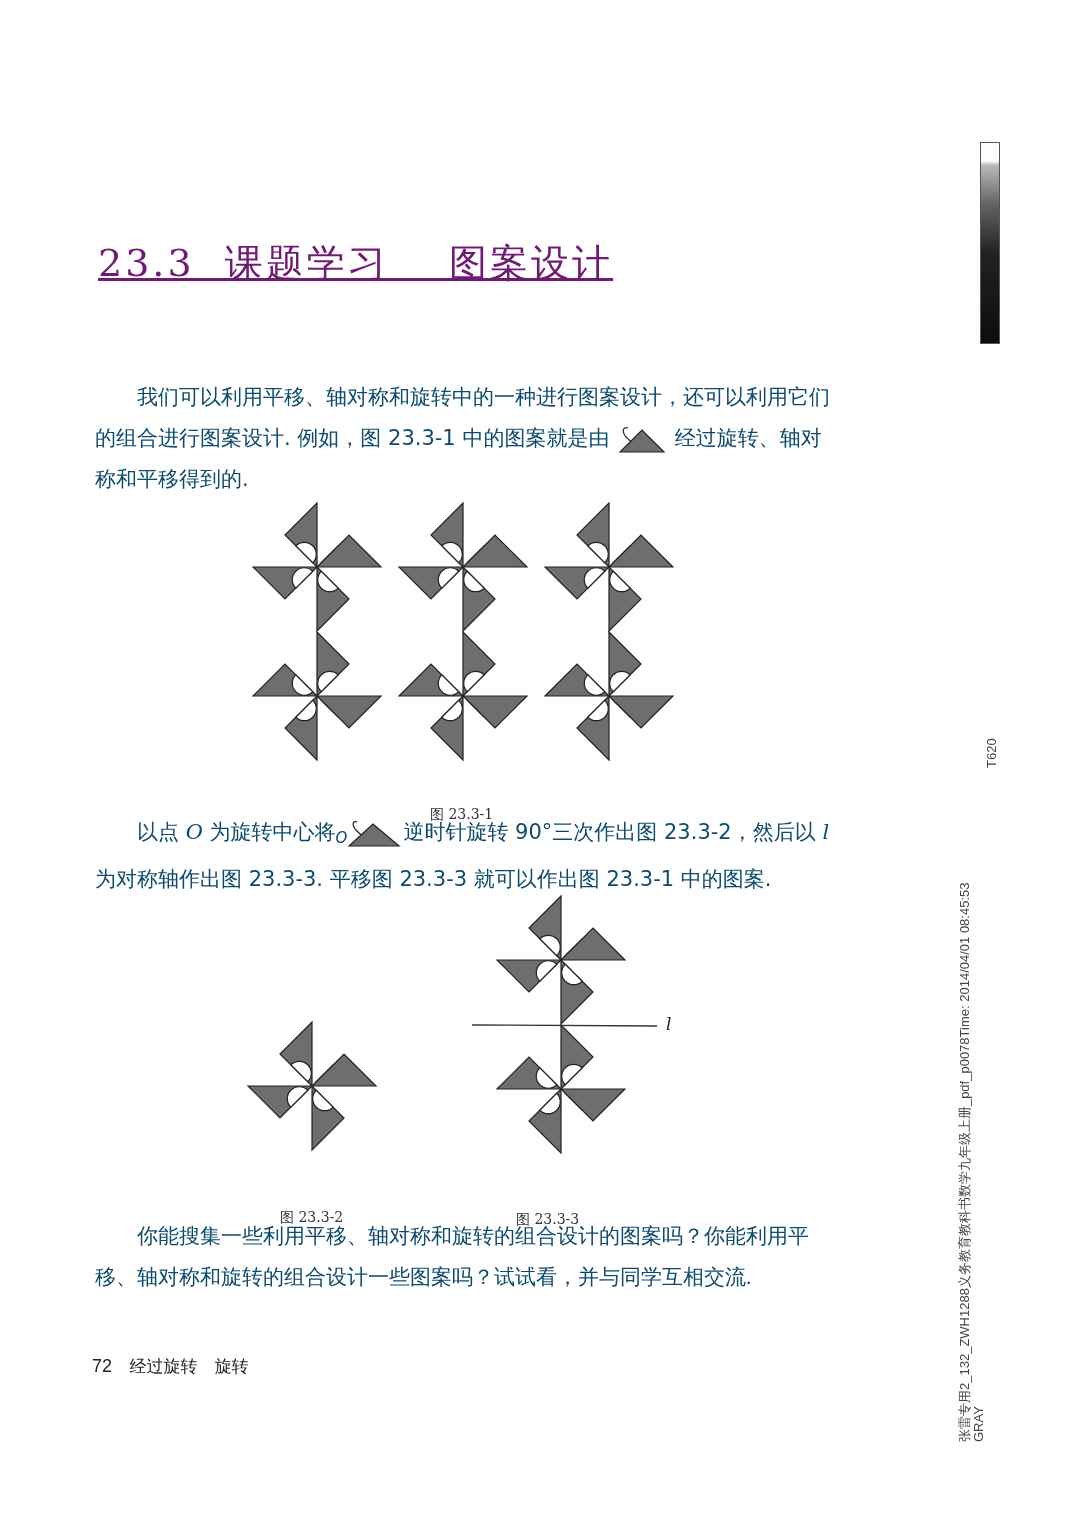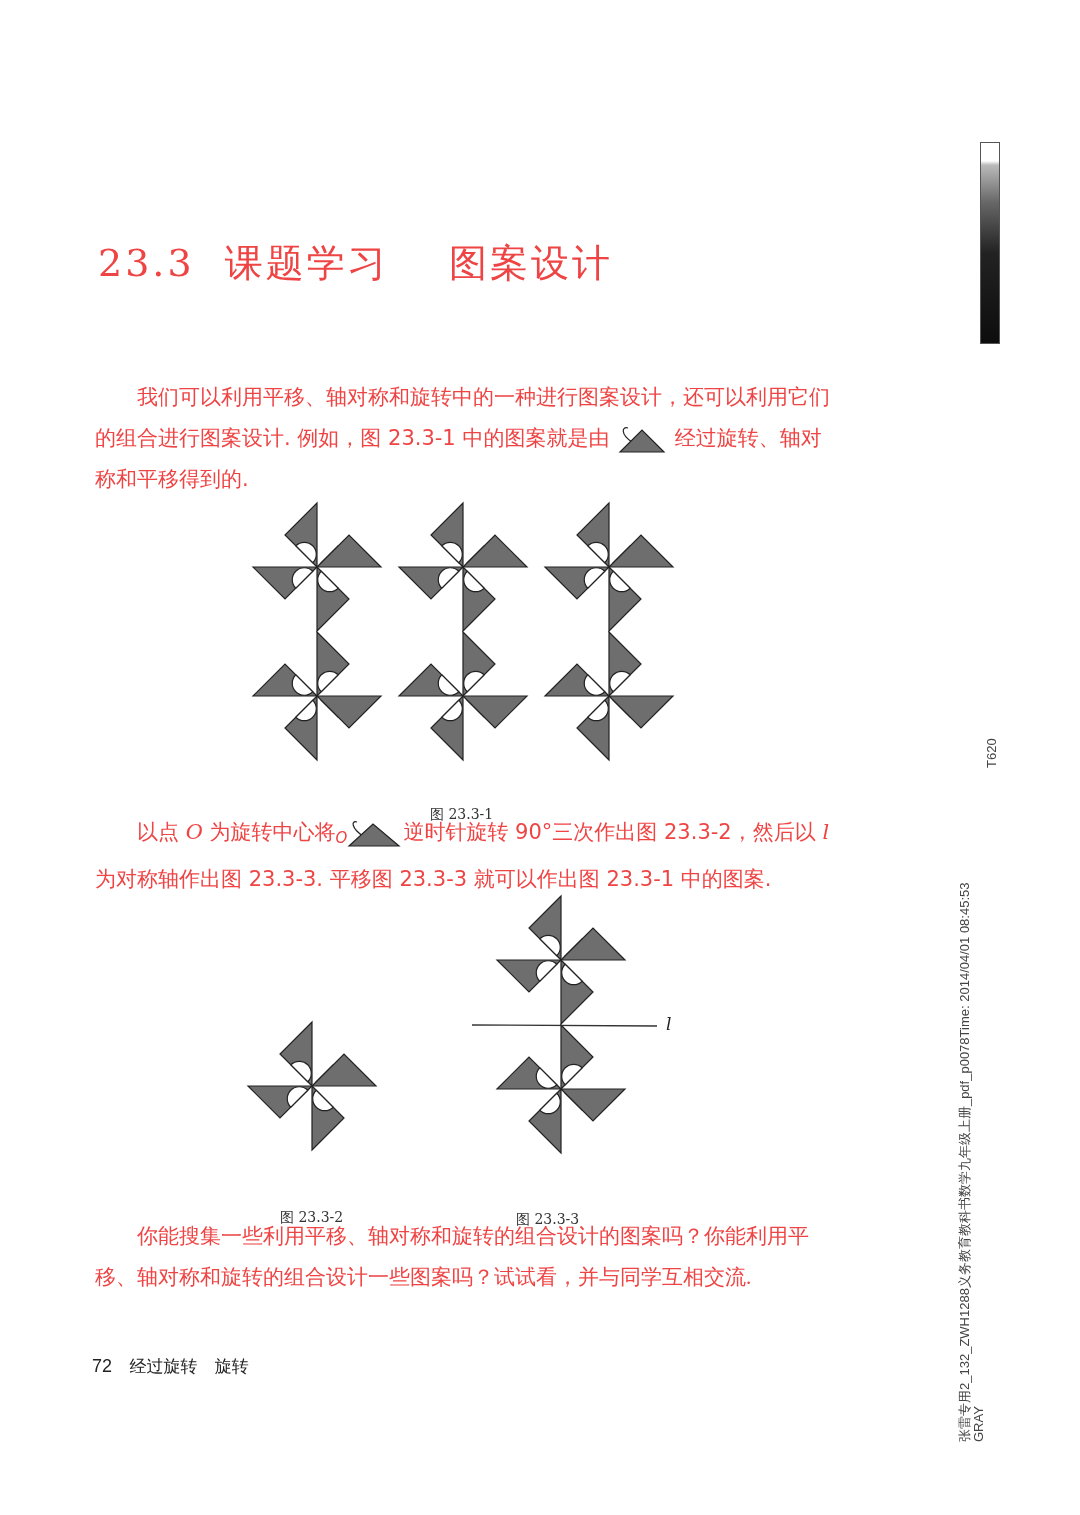--- a/index.html
+++ b/index.html
@@ -2,25 +2,25 @@
 <html><head>
 <meta charset="utf-8">
 <style>
   html, body { margin:0; padding:0; }
   body {
     width:1080px; height:1515px; background:#ffffff; position:relative; overflow:hidden;
     font-family: "DejaVu Serif", "Liberation Serif", serif; color:#1a1a1a;
   }
   .abs { position:absolute; }
   .title {
-    left:98px; top:238px; font-size:38px; letter-spacing:3px; color:#ef4444;
-    font-family: "DejaVu Serif", serif; white-space:pre;
+    left:98px; top:238px; font-size:38px; letter-spacing:3px; color:#701a75;
+    font-family: "DejaVu Serif", serif; white-space:pre;text-decoration:underline;
   }
   .para {
-    left:95px; width:740px; font-size:21px; line-height:41px; color:#ef4444;
+    left:95px; width:740px; font-size:21px; line-height:41px; color:#0c4a6e;
     font-family: "DejaVu Sans", sans-serif;
   }
   .para p { margin:0; text-indent:2em; }
   .caption { font-size:14px; color:#333; font-family:"DejaVu Serif", serif;margin-top:29px; }
   .footer { left:92px; top:1355px; font-size:17px; color:#222; font-family:"DejaVu Sans", sans-serif; }
   .footer span { margin-right:12px; }
   .side-text {
     font-family:"Liberation Sans", sans-serif; font-size:13px; color:#444;
     transform-origin: left top; transform: rotate(-90deg); white-space:pre; line-height:14px;
   }

